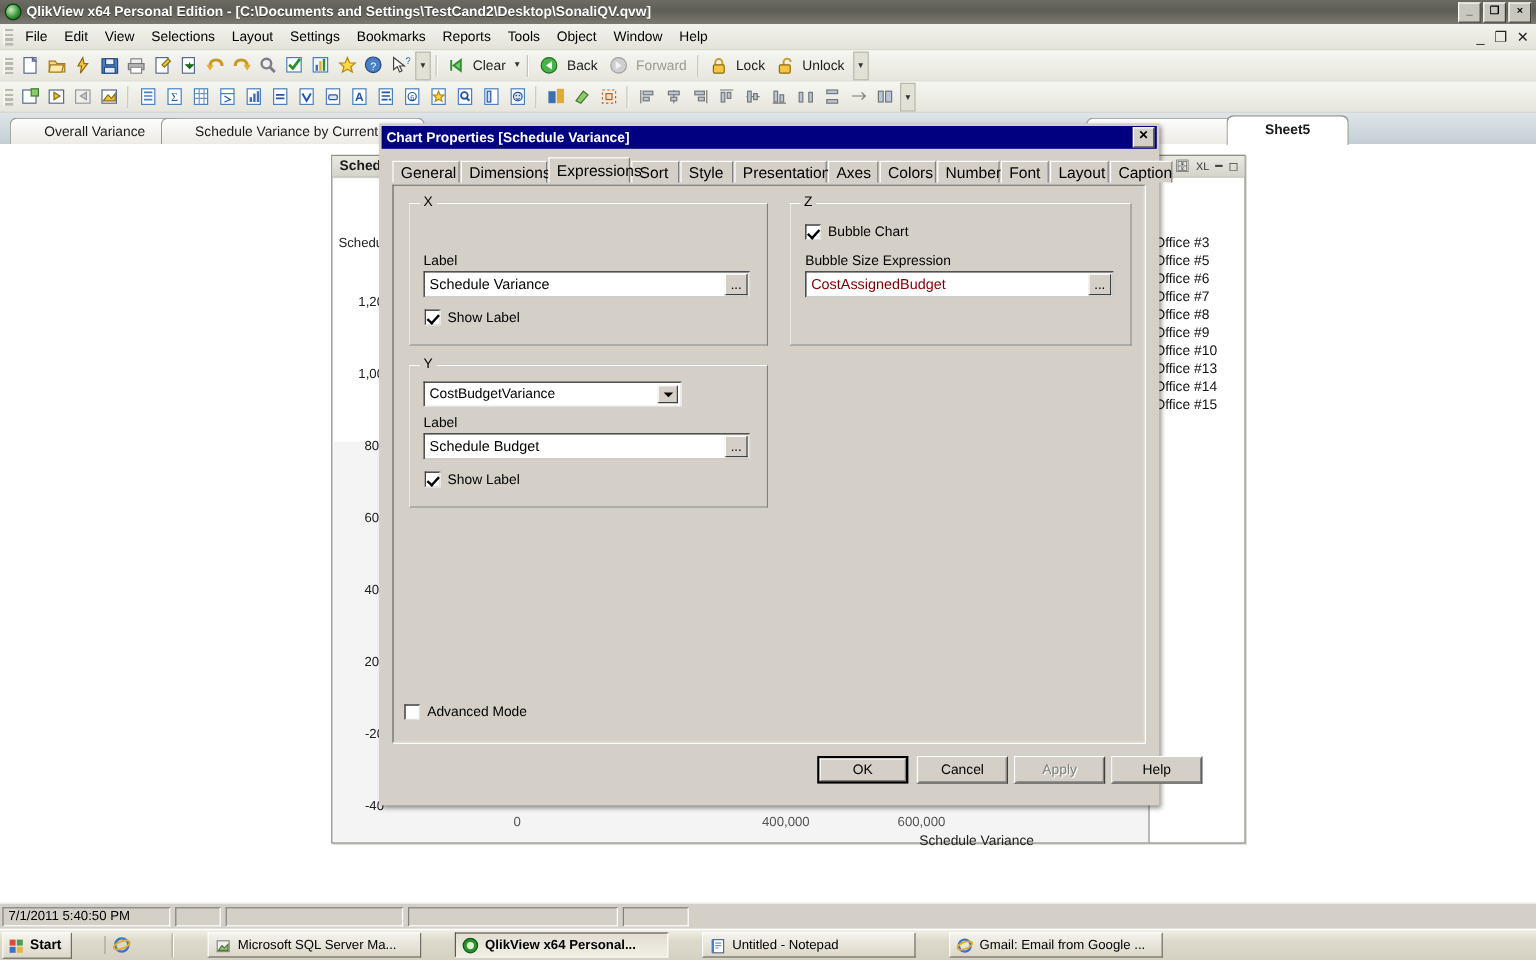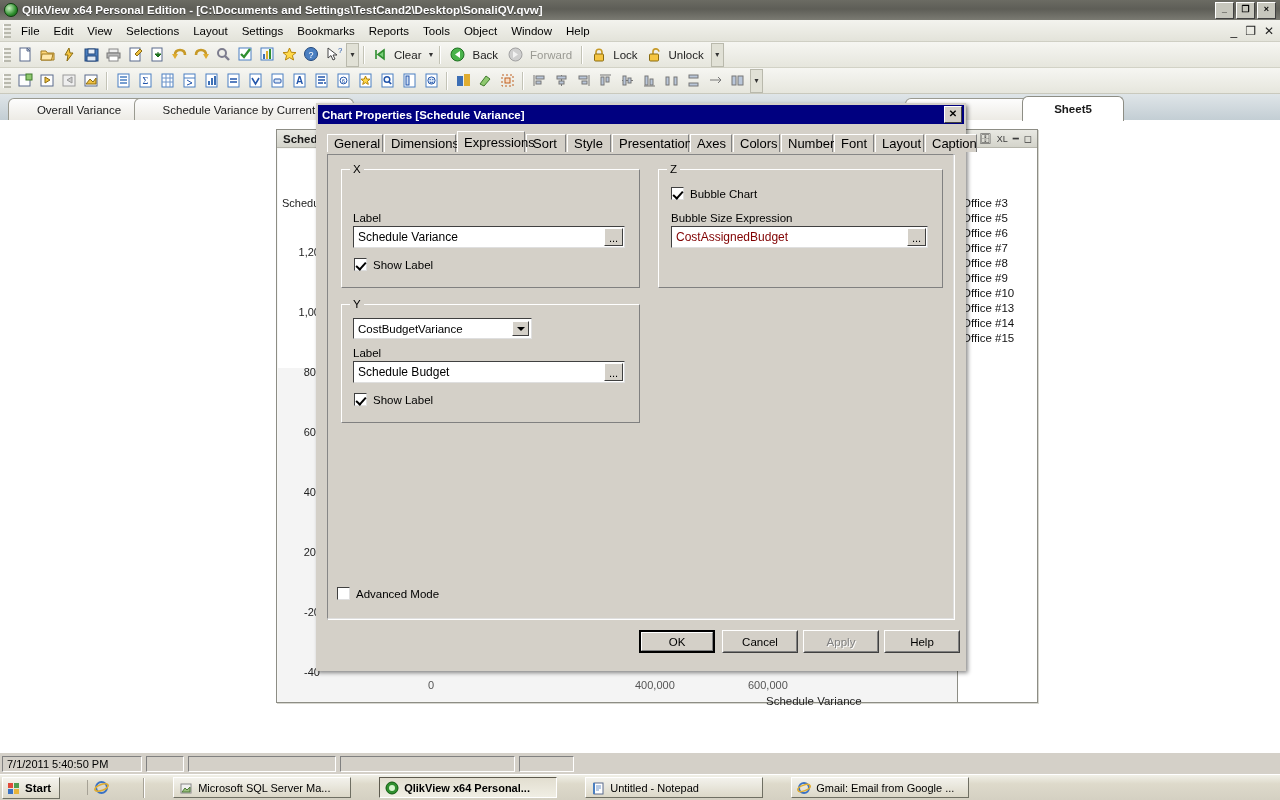--- a/index.html
+++ b/index.html
@@ -222,20 +222,21 @@
   .chk.on::after{
     content:"";position:absolute;left:3px;top:1px;width:4px;height:8px;
     border:solid #000;border-width:0 2px 2px 0;transform:rotate(42deg);
   }
 
   .dlgbtn{
     position:absolute;height:23px;background:#d4d0c8;
     border:1px solid #ffffff;border-right-color:#404040;border-bottom-color:#404040;
     font-size:11.5px;color:#000;display:flex;align-items:center;justify-content:center;
     box-sizing:border-box;
+    margin-left:42px;
   }
   .dlgbtn .i2{position:absolute;left:0;top:0;right:0;bottom:0;
     border:1px solid #d4d0c8;border-right-color:#808080;border-bottom-color:#808080;pointer-events:none;}
   .dlgbtn.default{border:2px solid #000;}
   .dlgbtn.default .i2{border:1px solid #ffffff;border-right-color:#808080;border-bottom-color:#808080;}
   .dlgbtn.disabled{color:#808080;text-shadow:1px 1px 0 #ffffff;}
 
   
   .statusbar{
     position:absolute;left:0;top:752px;width:1280px;height:22px;
@@ -775,21 +776,21 @@
               <span class="sunk"></span>
             </span>
           <span>Show Label</span>
         </div>
       </div>
 
       <div class="group" style="left:13px;top:149px;width:299px;height:119px;">
         <span class="inner"></span>
         <span class="glabel">Y</span>
 
-        <div class="combo" style="left:11px;top:13px;width:179px;">
+        <div class="combo" style="left:11px;top:13px;width:215px;">
           <span class="sunk"></span>
           <span class="ctext">CostBudgetVariance</span>
           <span class="cbtn">
               <i></i>
             </span>
         </div>
 
         <span class="fieldlabel" style="left:11px;top:42px;">Label</span>
 
         <div class="textfield" style="left:11px;top:56px;width:272px;">

